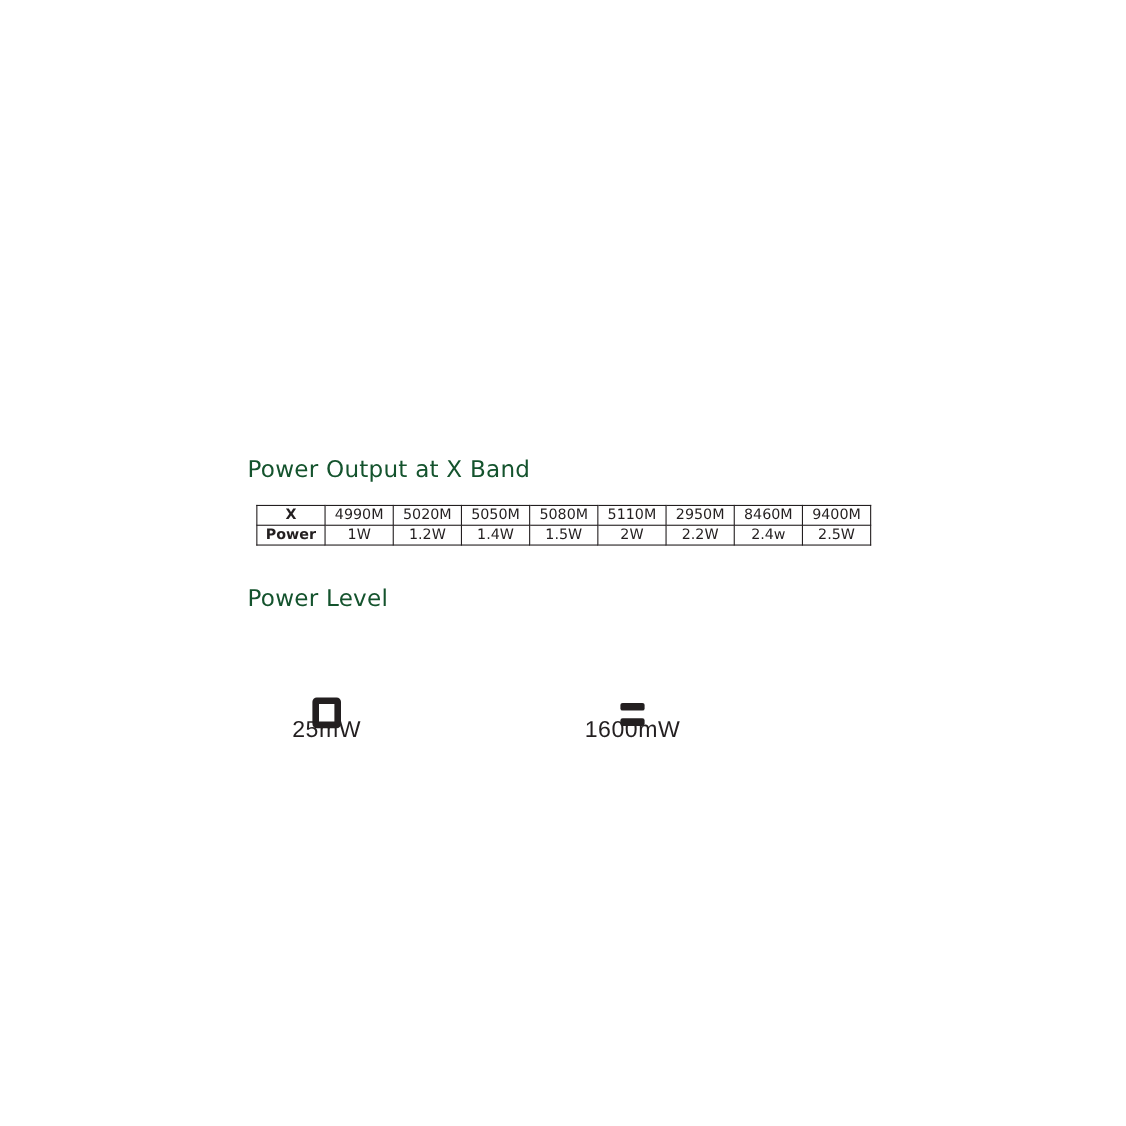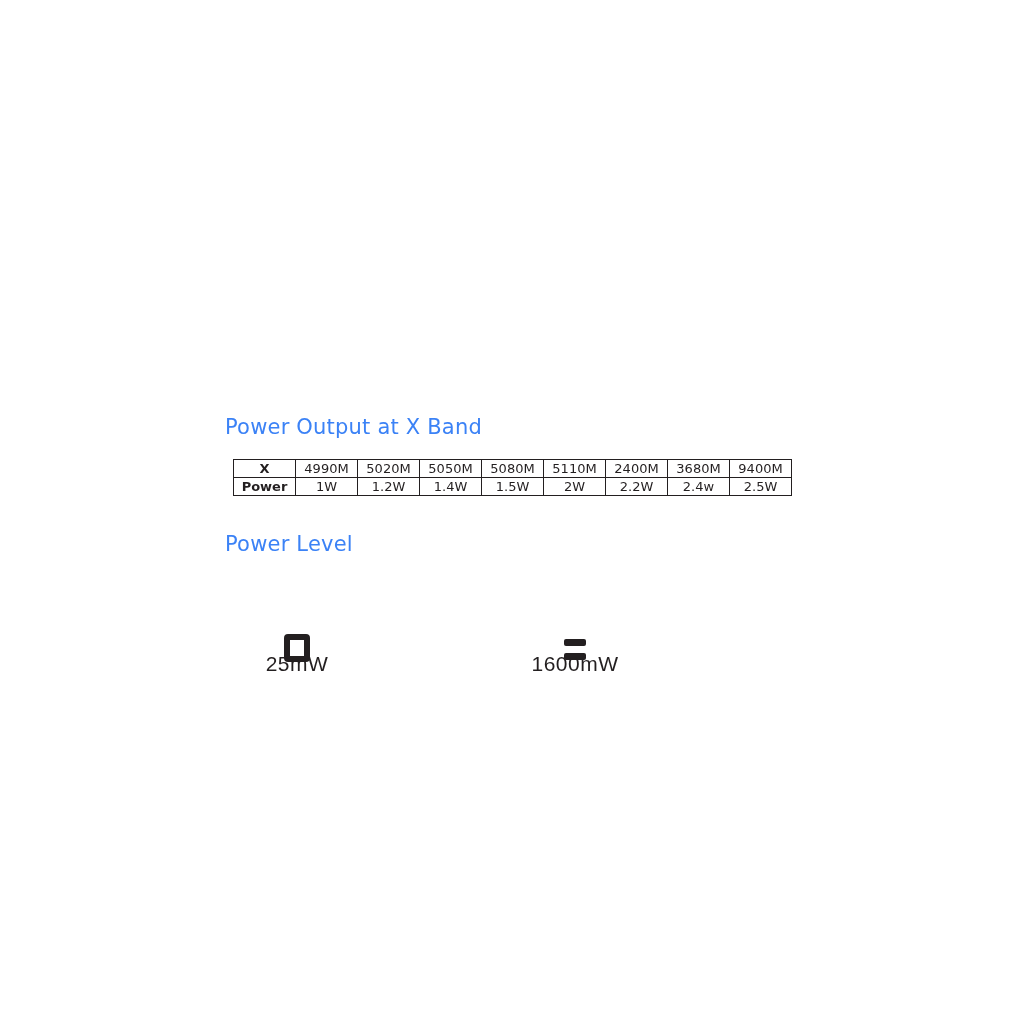--- a/index.html
+++ b/index.html
@@ -15,21 +15,21 @@
     position: relative;
     width: 1024px;
     height: 1024px;
     background: #ffffff;
     overflow: hidden;
   }
 
   
   .section-title {
     position: absolute;
-    color: #3b82f6;
+    color: #14532d;
     font-family: "DejaVu Sans", sans-serif;
     font-weight: 400;
     letter-spacing: 0.2px;
     white-space: nowrap;
   }
 
   #title-power-output {
     left: 225px;
     top: 415px;
     font-size: 21px;
@@ -140,22 +140,22 @@
 
   <table id="band-table">
     <tbody>
       <tr>
         <td class="head">X</td>
         <td class="val">4990M</td>
         <td class="val">5020M</td>
         <td class="val">5050M</td>
         <td class="val">5080M</td>
         <td class="val">5110M</td>
-        <td class="val">2400M</td>
-        <td class="val">3680M</td>
+        <td class="val">2950M</td>
+        <td class="val">8460M</td>
         <td class="val">9400M</td>
       </tr>
       <tr>
         <td class="head">Power</td>
         <td class="val">1W</td>
         <td class="val">1.2W</td>
         <td class="val">1.4W</td>
         <td class="val">1.5W</td>
         <td class="val">2W</td>
         <td class="val">2.2W</td>

